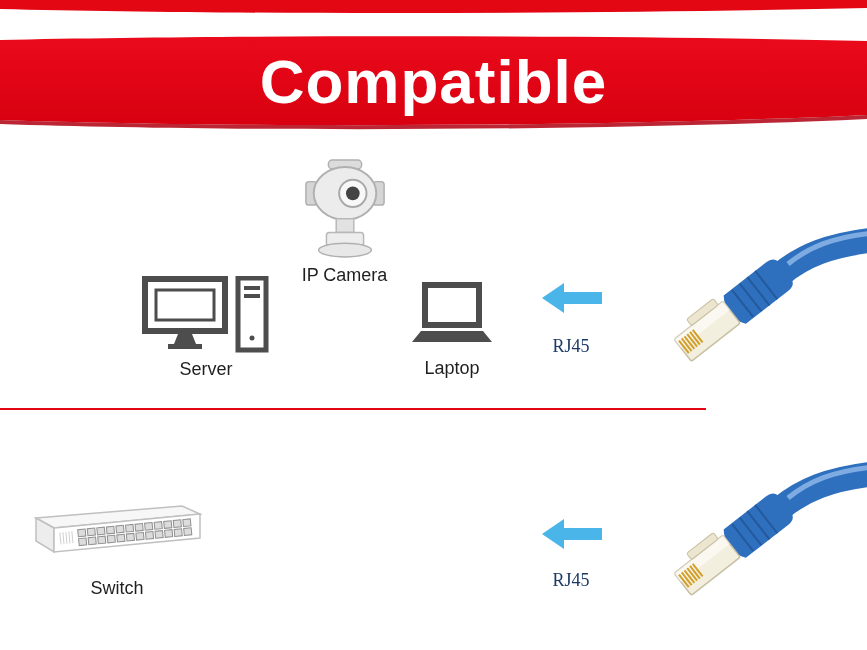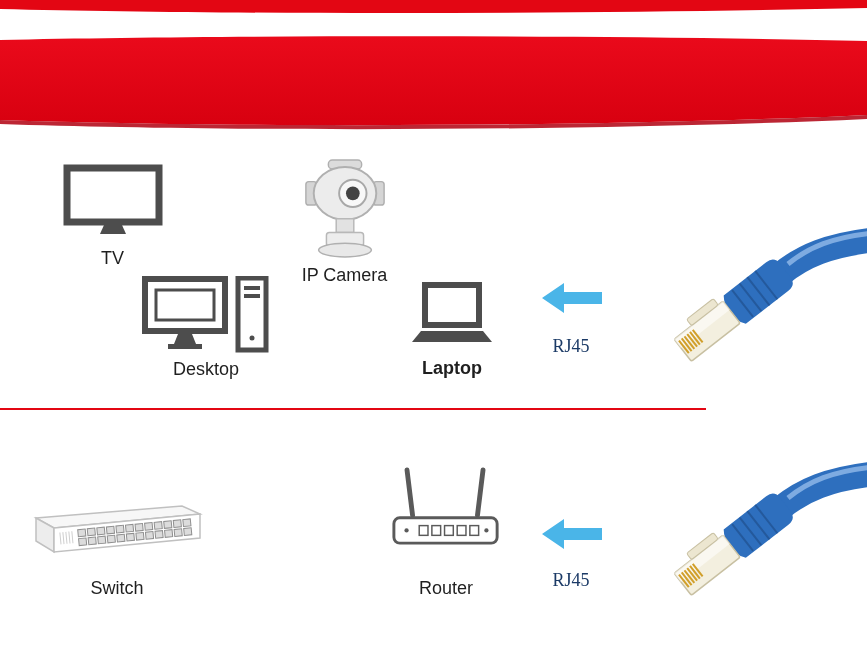--- a/index.html
+++ b/index.html
@@ -14,21 +14,21 @@
     font-family:"Liberation Sans", sans-serif;
   }
   .device { position:absolute; display:flex; flex-direction:column; align-items:center; }
   .device .label { font-size:18px; color:#1f1f1f; }
   .dev-tv      { left:55px;  top:164px; width:115px; }
   .dev-tv .label { margin-top:10px; }
   .dev-ipcam   { left:292px; top:156px; width:105px; }
   .dev-ipcam .label { margin-top:4px; }
   .dev-desktop { left:140px; top:276px; width:132px; }
   .dev-desktop .label { margin-top:3px; }
-  .dev-laptop  { left:410px; top:282px; width:84px;font-weight:bold; }
+  .dev-laptop  { left:410px; top:282px; width:84px; }
   .dev-laptop .label { margin-top:12px; }
   .dev-switch  { left:28px;  top:494px; width:178px;justify-content:center; }
   .dev-switch .label { margin-top:12px; }
   .dev-server  { left:260px; top:455px; width:84px; }
   .dev-server .label { margin-top:4px; }
   .dev-router  { left:388px; top:460px; width:116px; }
   .dev-router .label { margin-top:16px; }
   .arrow { position:absolute; }
   .arrow-top    { left:542px; top:282px; }
   .arrow-bottom { left:542px; top:518px; }
@@ -52,28 +52,22 @@
     <defs>
       <linearGradient id="bandgrad" x1="0" y1="0" x2="0" y2="1">
         <stop offset="0" stop-color="#ea0a1b"></stop>
         <stop offset="1" stop-color="#d80010"></stop>
       </linearGradient>
     </defs>
     <path d="M0,0 H867 V8 C610,14 240,15 0,9 Z" fill="#e30613"></path>
     <path d="M0,40 C240,35 610,35 867,41 L867,115 C610,127 240,128 0,120 Z" fill="url(#bandgrad)"></path>
     <path d="M0,120 C240,128 610,127 867,115 L867,119 C610,131 240,132 0,124 Z" fill="#b00010" opacity="0.85"></path>
   </svg>
-
-  <div class="device dev-tv">
-    <svg width="100" height="74" viewBox="0 0 100 74">
-      <rect x="4" y="4" width="92" height="54" fill="#ffffff" stroke="#4d4d4d" stroke-width="7"></rect>
-      <polygon points="41,61 59,61 63,70 37,70" fill="#4d4d4d"></polygon>
-    </svg>
-    <div class="label">TV</div>
-  </div>
+  <div class="banner-title">Compatible</div>
+
 
   <div class="device dev-ipcam">
     <svg width="88" height="105" viewBox="0 0 90 105">
       <rect x="28" y="3" width="34" height="9" rx="4" fill="#dcdcdc" stroke="#b0b0b0" stroke-width="1.5"></rect>
       <rect x="5" y="25" width="11" height="24" rx="3" fill="#d5d5d5" stroke="#b0b0b0" stroke-width="1.5"></rect>
       <rect x="74" y="25" width="11" height="24" rx="3" fill="#d5d5d5" stroke="#b0b0b0" stroke-width="1.5"></rect>
       <ellipse cx="45" cy="37" rx="32" ry="27" fill="#ececec" stroke="#b0b0b0" stroke-width="2"></ellipse>
       <circle cx="53" cy="37" r="14" fill="#f8f8f8" stroke="#a8a8a8" stroke-width="2"></circle>
       <circle cx="53" cy="37" r="7" fill="#444444"></circle>
       <rect x="36" y="63" width="18" height="14" fill="#e2e2e2" stroke="#b8b8b8" stroke-width="1.5"></rect>
@@ -87,21 +81,21 @@
     <svg width="128" height="80" viewBox="0 0 128 80">
       <rect x="3" y="3" width="80" height="52" fill="#ffffff" stroke="#4d4d4d" stroke-width="6"></rect>
       <rect x="14" y="14" width="58" height="30" fill="none" stroke="#4d4d4d" stroke-width="3"></rect>
       <polygon points="36,58 50,58 54,68 32,68" fill="#4d4d4d"></polygon>
       <rect x="26" y="68" width="34" height="5" fill="#4d4d4d"></rect>
       <rect x="96" y="2" width="28" height="72" fill="#ffffff" stroke="#4d4d4d" stroke-width="5"></rect>
       <rect x="102" y="10" width="16" height="4" fill="#4d4d4d"></rect>
       <rect x="102" y="18" width="16" height="4" fill="#4d4d4d"></rect>
       <circle cx="110" cy="62" r="2.5" fill="#4d4d4d"></circle>
     </svg>
-    <div class="label">Desktop</div>
+    <div class="label">Server</div>
   </div>
 
   <div class="device dev-laptop">
     <svg width="80" height="64" viewBox="0 0 80 64">
       <rect x="13" y="3" width="54" height="40" fill="#ffffff" stroke="#4d4d4d" stroke-width="6"></rect>
       <polygon points="9,49 71,49 80,60 0,60" fill="#4d4d4d"></polygon>
     </svg>
     <div class="label">Laptop</div>
   </div>
 
@@ -179,41 +173,20 @@
         <use href="#swport" x="124.8" y="47"></use>
           <use href="#swport" x="134.4" y="47"></use>
         <use href="#swport" x="144" y="47"></use>
           <use href="#swport" x="153.6" y="47"></use>
       </g>
     </svg>
     <div class="label">Switch</div>
   </div>
 
 
-  <div class="device dev-router">
-    <svg width="112" height="102" viewBox="0 0 115 102">
-      <g transform="rotate(-7 24 58)">
-        <rect x="21" y="6" width="5" height="52" rx="2.5" fill="#5a5a5a"></rect>
-      </g>
-      <g transform="rotate(7 90 58)">
-        <rect x="87" y="6" width="5" height="52" rx="2.5" fill="#5a5a5a"></rect>
-      </g>
-      <rect x="4" y="58" width="106" height="26" rx="6" fill="#ffffff" stroke="#5a5a5a" stroke-width="3"></rect>
-      <g fill="#ffffff" stroke="#5a5a5a" stroke-width="1.5">
-        <rect x="30" y="66" width="9" height="10"></rect>
-        <rect x="43" y="66" width="9" height="10"></rect>
-        <rect x="56" y="66" width="9" height="10"></rect>
-        <rect x="69" y="66" width="9" height="10"></rect>
-        <rect x="82" y="66" width="9" height="10"></rect>
-      </g>
-      <circle cx="17" cy="71" r="2.2" fill="#5a5a5a"></circle>
-      <circle cx="99" cy="71" r="2.2" fill="#5a5a5a"></circle>
-    </svg>
-    <div class="label">Router</div>
-  </div>
 
   <div class="arrow arrow-bottom">
     <svg width="60" height="32" viewBox="0 0 60 32">
       <polygon points="0,16 22,1 22,10 60,10 60,22 22,22 22,31" fill="#4ab5e8"></polygon>
     </svg>
   </div>
 
   <div class="rj45 rj45-bottom">RJ45</div>
 
   <svg class="cable cable-bottom" width="244" height="168" viewBox="0 0 244 168">

